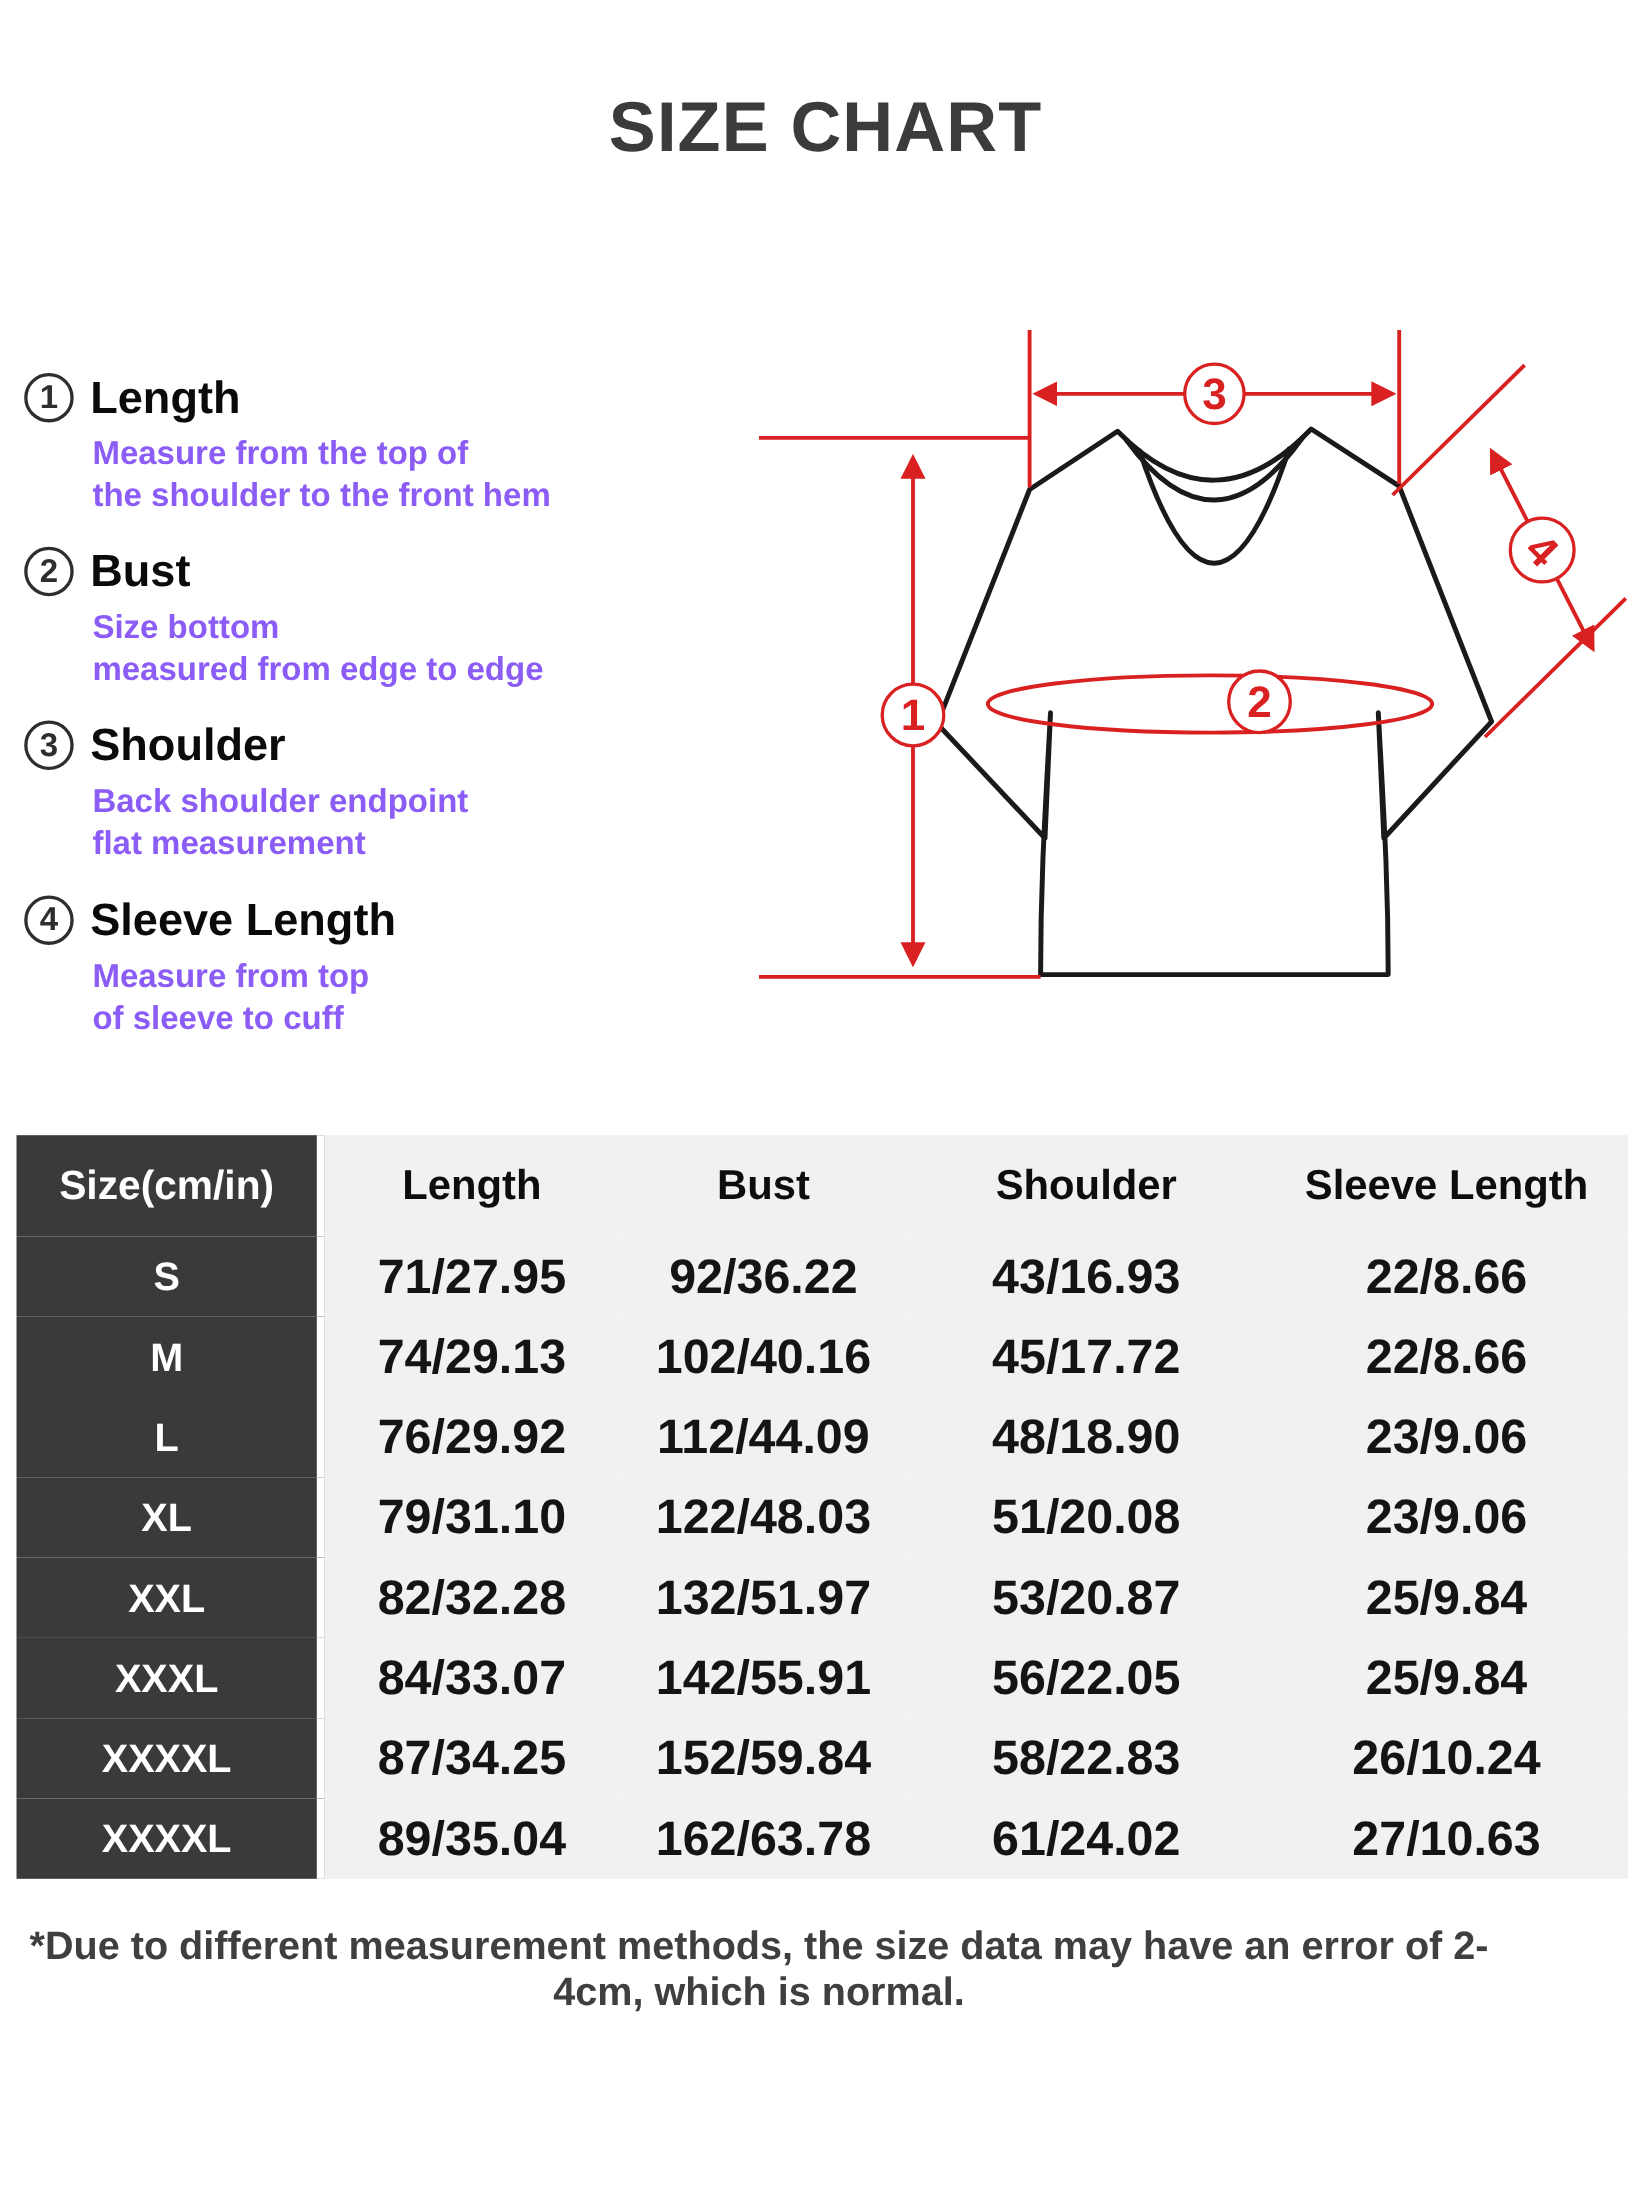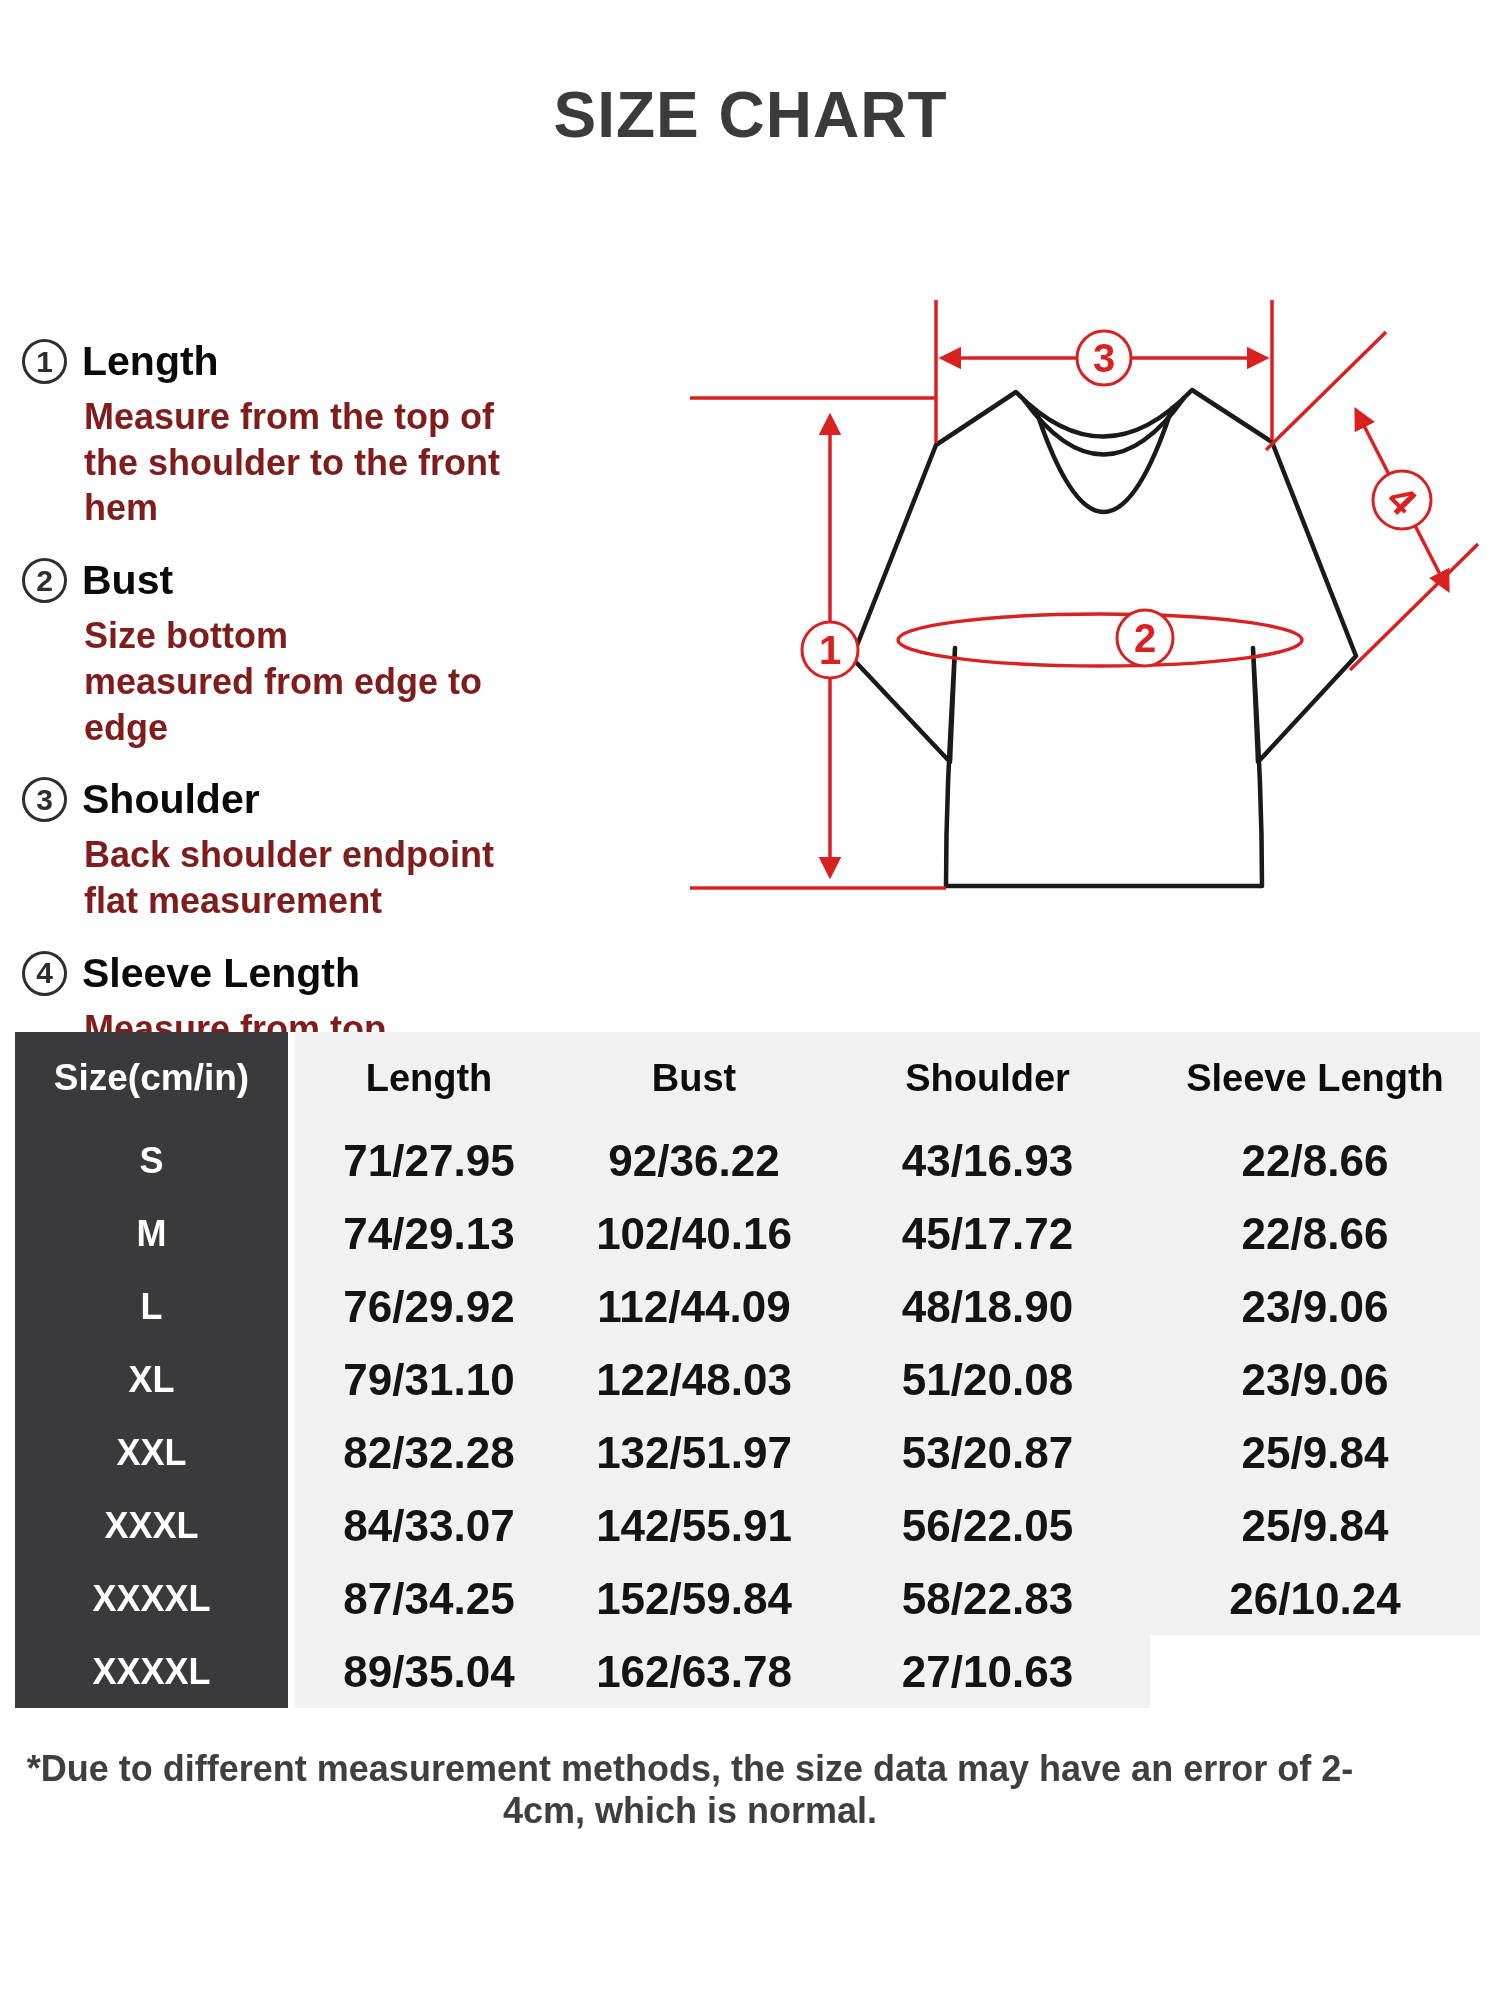--- a/index.html
+++ b/index.html
@@ -11,21 +11,21 @@
            font-size:64px; font-weight:800; color:#3b3b3b; letter-spacing:1px; }
 
   
   .guide { position:absolute; top:338px; left:22px; width:500px; }
   .mi { margin-bottom:26px; }
   .mi-head { display:flex; align-items:center; gap:15px; }
   .badge { width:45px; height:45px; border:3.5px solid #2e2e2e; border-radius:50%;
            display:flex; align-items:center; justify-content:center;
            font-size:30px; font-weight:700; color:#2e2e2e; flex:0 0 auto; }
   .mi-title { font-size:41px; font-weight:800; color:#0a0a0a; }
-  .mi-desc { margin:9px 0 0 62px; font-size:36px; font-weight:700; color:#7f1d1d; line-height:1.27; }
+  .mi-desc { margin:9px 0 0 62px; font-size:30px; font-weight:700; color:#8b5cf6; line-height:1.27; }
 
   
   .diagram { position:absolute; left:500px; top:220px; width:1000px; height:780px; }
   .diagram svg { width:100%; height:100%; display:block; }
   .diagram text { font-family:"Liberation Sans", sans-serif; font-weight:700; }
 
   
   .size-table { position:absolute; left:15px; top:1032px; width:1326px;
                 display:grid; grid-template-columns:280px 268px 262px 325px 330px;
                 grid-template-rows:92px repeat(8, 73px); }
@@ -175,18 +175,19 @@
 
     <div class="c c-dark">XXXXL</div>
     <div class="c c-light">87/34.25</div>
     <div class="c c-light">152/59.84</div>
     <div class="c c-light">58/22.83</div>
     <div class="c c-light">26/10.24</div>
 
     <div class="c c-dark">XXXXL</div>
     <div class="c c-light">89/35.04</div>
     <div class="c c-light">162/63.78</div>
+    <div class="c c-light">61/24.02</div>
     <div class="c c-light">27/10.63</div>
   </div>
 
   <div class="footnote">*Due to different measurement methods, the size data may have an error of 2-4cm, which is normal.</div>
 
 </div>
 
 </body></html>

